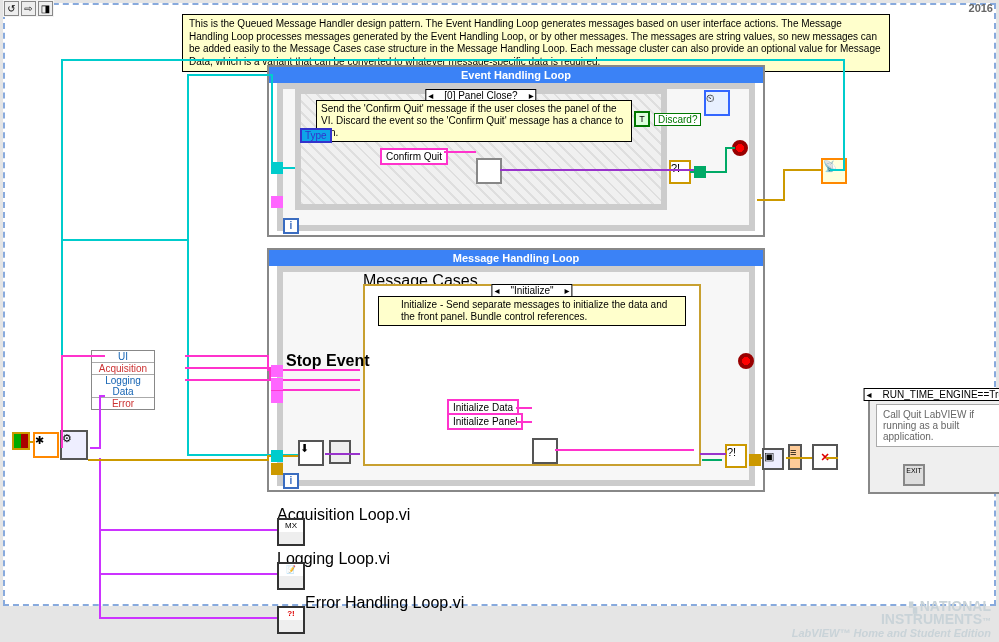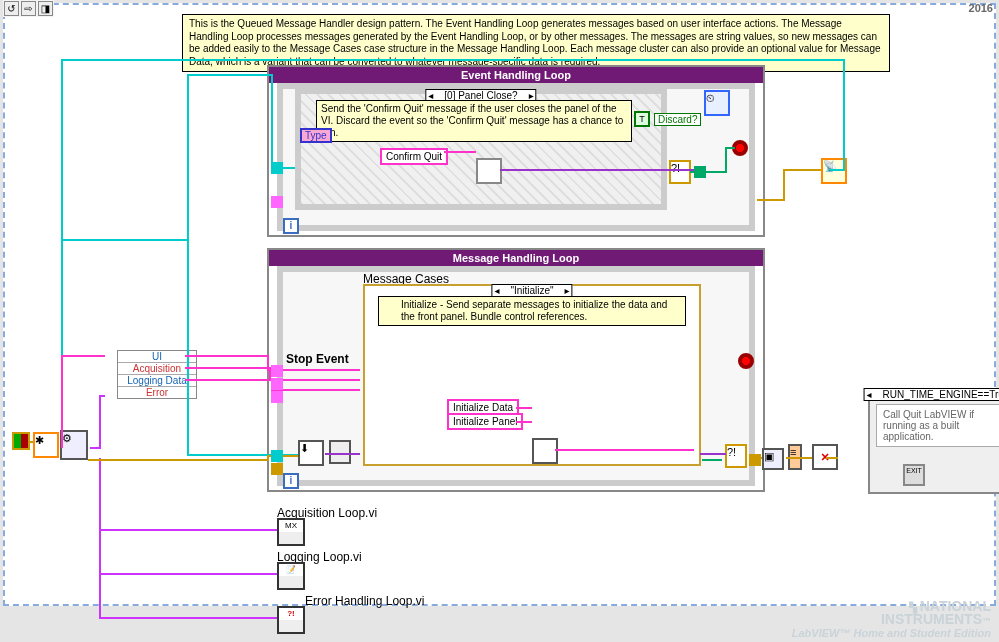--- a/index.html
+++ b/index.html
@@ -9,35 +9,35 @@
   
   .toolbar { position: absolute; top: 0; left: 3px; display: flex; gap: 2px; z-index: 100; background: #f4f4f4; padding: 1px 1px; }
   .tool-btn { width: 15px; height: 15px; background: #eee; border: 1px solid #888; font-size: 10px; text-align: center; line-height: 13px; cursor: pointer; }
   
   .year-label { position: absolute; top: 2px; right: 6px; font-weight: bold; font-size: 11px; color: #666; }
   
   .description-note { position: absolute; top: 14px; left: 182px; width: 708px; min-height: 44px; background: #ffffcc; border: 1px solid #000; padding: 3px 6px; font-size: 10px; line-height: 1.25; }
   
   
   .loop-container { position: absolute; border: 2px solid #888; }
-  .loop-header { background: #701a75; color: #fff; text-align: center; font-weight: bold; font-size: 11px; padding: 2px 0; }
+  .loop-header { background: #3b82f6; color: #fff; text-align: center; font-weight: bold; font-size: 11px; padding: 2px 0; }
   .loop-body { position: relative; }
   
   .while-loop { position: absolute; border: 6px solid #ccc; background: rgba(204,204,204,0.15); }
   .while-loop.hatched { background-image: repeating-linear-gradient(45deg, rgba(170,170,170,0.25) 0 2px, transparent 2px 8px); }
   
   .case-struct { position: absolute; border: 2px solid #c8a030; background: #fff; }
   .case-selector { position: absolute; top: -2px; left: 50%; transform: translateX(-50%); background: #fff; border: 1px solid #000; font-size: 10px; padding: 0 18px; white-space: nowrap; }
   .case-selector::before { content:"◂"; position: absolute; left: 2px; }
   .case-selector::after { content:"▸"; position: absolute; right: 2px; }
   
   .inner-note { position: absolute; background: #ffffcc; border: 1px solid #000; padding: 2px 4px; font-size: 10px; line-height: 1.2; }
   
   .constant-string { position: absolute; background: #fff; border: 2px solid #ff33cc; padding: 1px 4px; font-size: 10px; color: #000; }
-  .plain-label { position: absolute; font-size: 12px; color: #000; }
+  .plain-label { position: absolute; font-size: 16px; color: #000; }
   
   .node-icon { position: absolute; width: 26px; height: 26px; background: #fff; border: 2px solid #555; }
   .node-icon.orange { border-color: #ff8800; }
   .node-icon.red { color: #d00; text-align:center; font-weight:bold; line-height:22px; }
   
   .iter-box { position: absolute; width: 16px; height: 16px; background: #fff; border: 2px solid #3a6cc0; color: #3a6cc0; font-size: 10px; font-weight: bold; text-align: center; line-height: 12px; }
   .stop-term { position: absolute; width: 16px; height: 16px; border: 2px solid #900; border-radius: 50%; background: radial-gradient(circle,#f00 45%, #900 46%); }
   
   .tunnel { position: absolute; width: 12px; height: 12px; }
   .tunnel.pink { background: #ff66ff; }
@@ -46,21 +46,21 @@
   .tunnel.yellow { background: #cc9900; }
   
   
   .bundle-box { position: absolute; border: 1px solid #888; font-size: 10px; }
   .bundle-row { padding: 0 3px; border-bottom: 1px solid #aaa; color: #1463b3; text-align:center; }
   .bundle-row:nth-child(2) { color: #cc3333; }
   .bundle-row:nth-child(4) { color: #cc3333; }
   .bundle-row:last-child { border-bottom: none; }
   
   .discard-box { position: absolute; border: 1px solid #070; background: #fff; color: #070; padding: 0 3px; font-size: 10px; }
-  .type-box { position: absolute; border: 2px solid #33c; color: #33c; padding: 0 3px; font-size: 10px; background:#f9a8d4;}
+  .type-box { position: absolute; border: 2px solid #33c; color: #33c; padding: 0 3px; font-size: 10px; background:#0ea5e9;}
   
   .grey-panel { position: absolute; border: 2px solid #888; background: #efefef; }
   .grey-panel .inner-desc { padding: 4px 6px; font-size: 10px; color: #666; background:#fff; border:1px solid #aaa; margin:14px 6px 6px;}
   .grey-panel .selector { position: absolute; top: -2px; left: 50%; transform: translateX(-50%); border: 1px solid #000; background: #fff; font-size: 10px; padding: 0 18px; white-space: nowrap; }
   .grey-panel .selector::before { content:"◂"; position:absolute; left:2px; }
   .grey-panel .selector::after { content:"▸"; position:absolute; right:2px; }
   
   .subvi { position: absolute; width: 28px; height: 28px; border: 2px solid #333; background: linear-gradient(#fff 50%, #eee 50%); font-size: 8px; text-align: center; line-height: 12px; }
   .subvi.err { color:#d00; font-weight:bold; }
   
@@ -124,21 +124,21 @@
 <div class="node-icon" style="left:532px; top:438px; width:26px; height:26px;"></div>
 <div class="node-icon" style="left:298px; top:440px; width:26px; height:26px;">⬇</div>
 <div class="node-icon" style="left:329px; top:440px; width:22px; height:24px; background:#eee;"></div>
 <div class="node-icon" style="left:725px; top:444px; width:22px; height:24px; border-color:#c90;">?!</div>
 <div class="stop-term" style="left:738px; top:353px;"></div>
 <div class="iter-box" style="left:283px; top:473px;">i</div>
 <div class="node-icon" style="left:762px; top:448px; width:22px; height:22px; background:#eef;">▣</div>
 <div class="node-icon" style="left:788px; top:444px; width:14px; height:26px; background:#fc9;">≡</div>
 <div class="node-icon red" style="left:812px; top:444px;">✕</div>
 
-<div class="bundle-box" style="left:117px; top:350px; width:80px;">
+<div class="bundle-box" style="left:91px; top:350px; width:64px;">
   <div class="bundle-row">UI</div>
   <div class="bundle-row">Acquisition</div>
   <div class="bundle-row">Logging Data</div>
   <div class="bundle-row">Error</div>
 </div>
 
 <div class="node-icon" style="left:12px; top:432px; width:18px; height:18px; border-color:#c90; background:linear-gradient(90deg,#0a0 50%,#a00 50%);"></div>
 <div class="node-icon orange" style="left:33px; top:432px;">✱</div>
 <div class="node-icon" style="left:60px; top:430px; width:28px; height:30px; background:#eef;">⚙</div>
 

